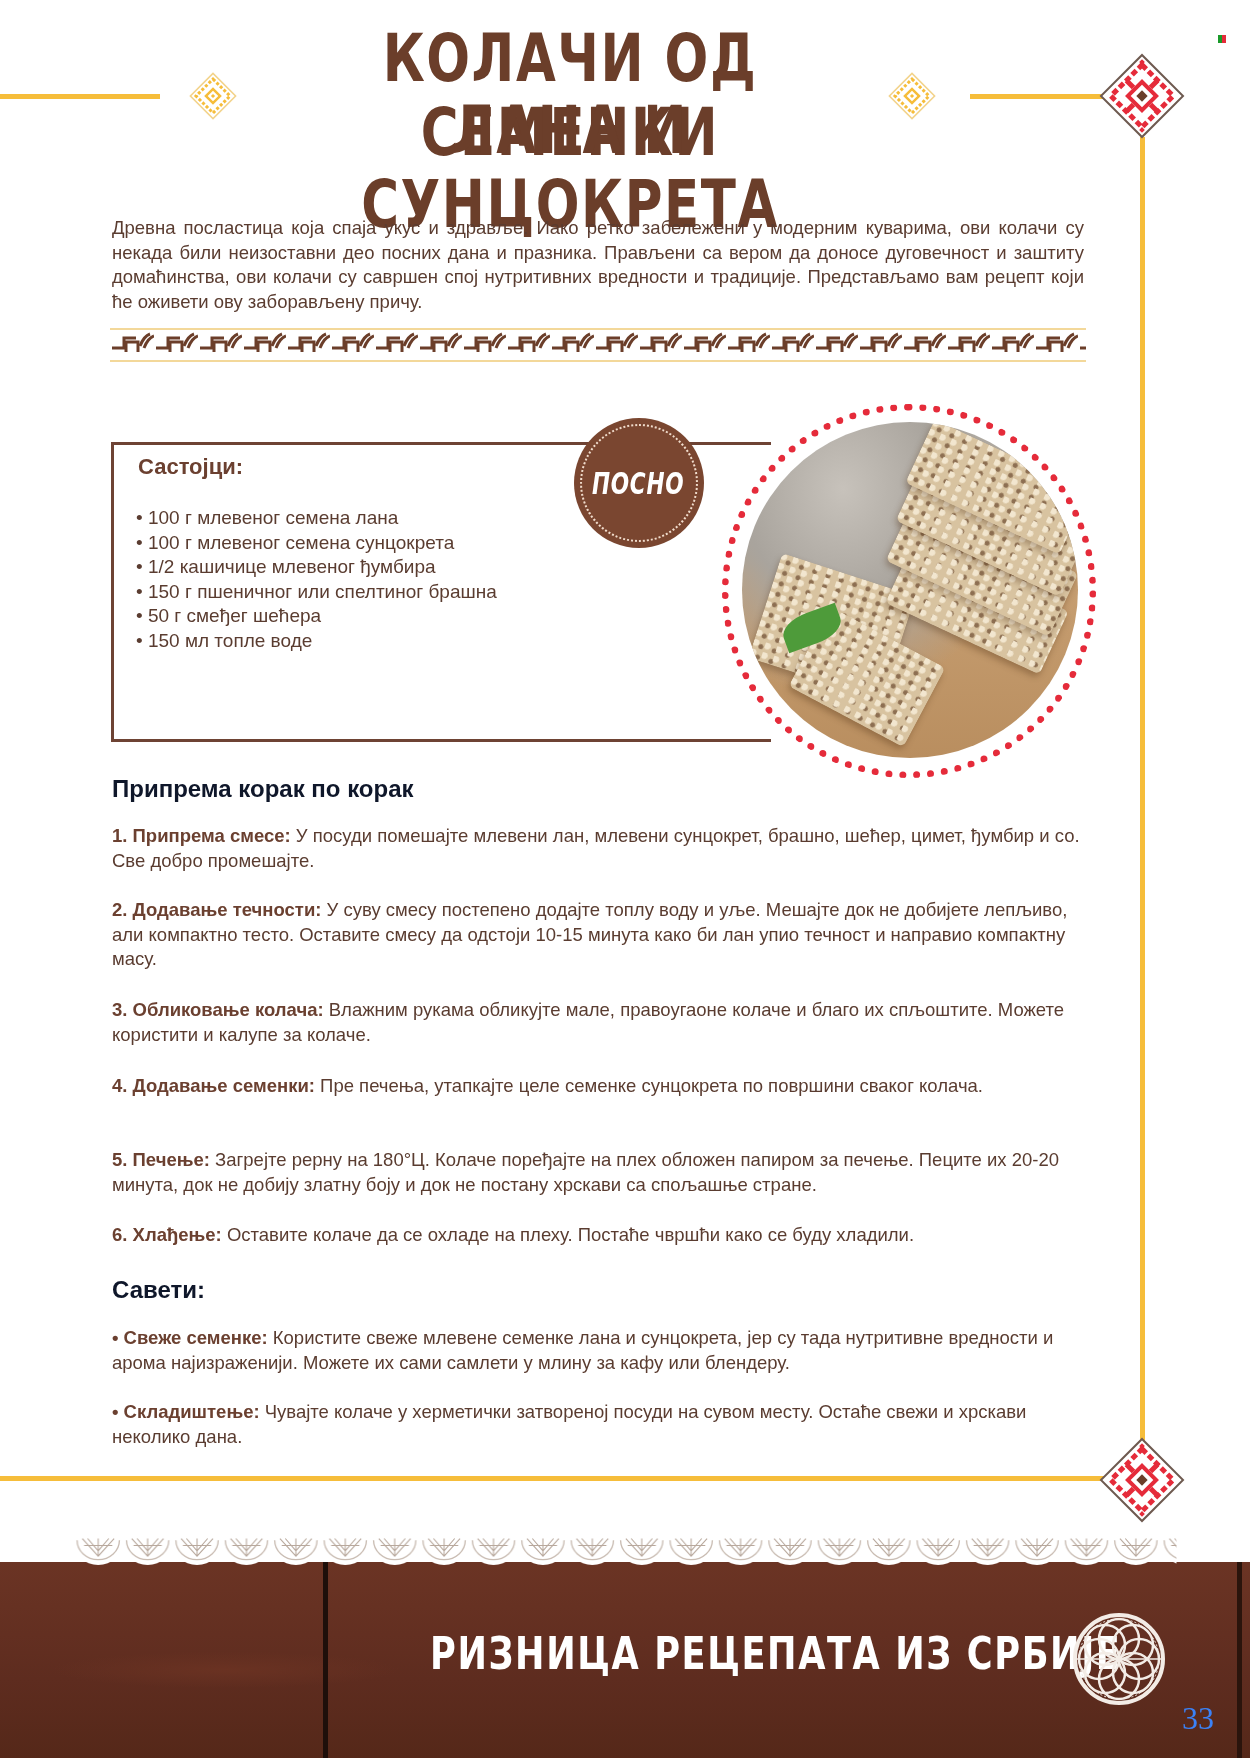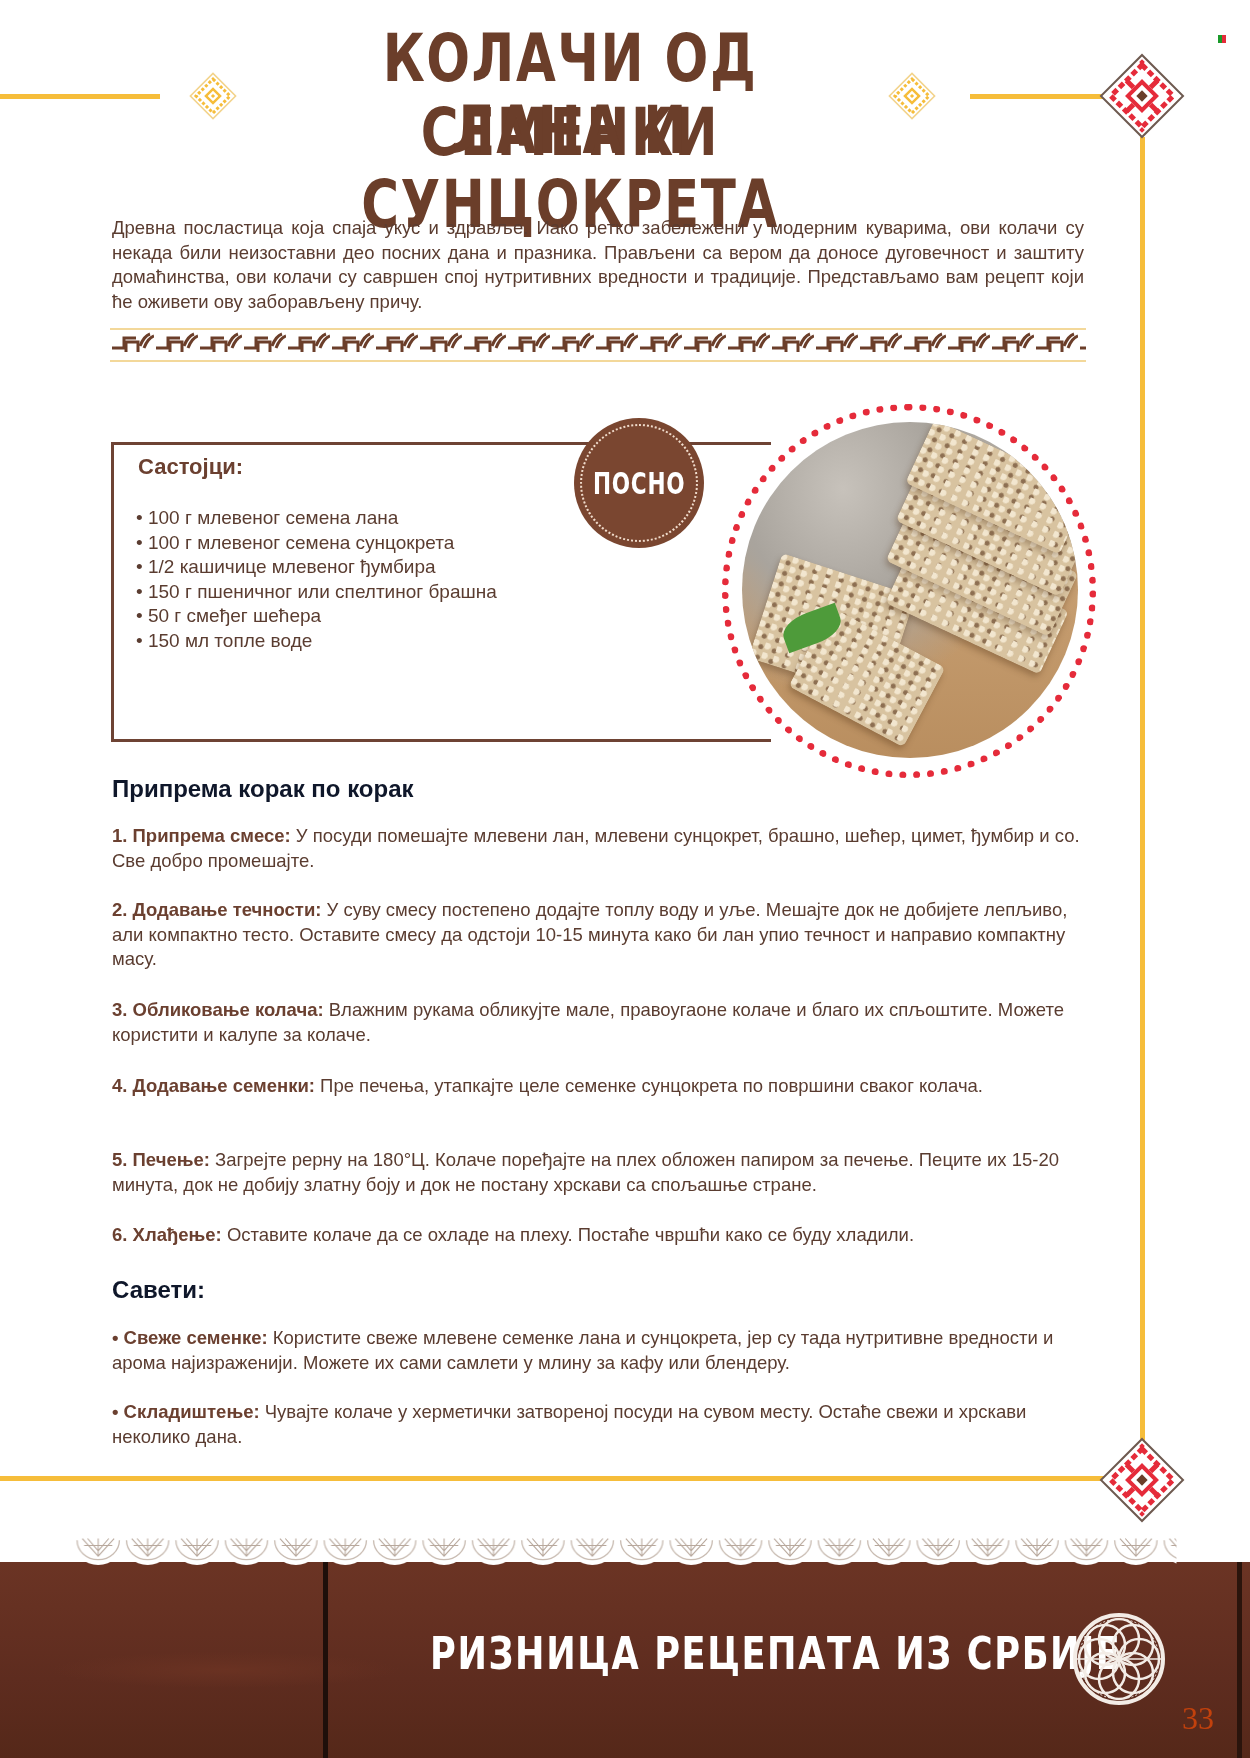--- a/index.html
+++ b/index.html
@@ -46,21 +46,21 @@
     position: absolute; left: 138px; top: 454px; font-size: 22px; font-weight: bold; color: #6b4030;
   }
   .ing-list {
     position: absolute; left: 136px; top: 506px; list-style: none; margin: 0; padding: 0;
     font-size: 19px; line-height: 24.6px; color: #5a3c30;
   }
   .ing-list li::before { content: "• "; }
 
   .badge {
     position: absolute; left: 574px; top: 418px; width: 130px; height: 130px; border-radius: 50%;
-    background: #7a4630; display: flex; align-items: center; justify-content: center;
+    background: #7a4630; display: flex; align-items: center; justify-content: flex-start; font-style: italic;
   }
   .badge::after {
     content: ""; position: absolute; left: 6px; top: 6px; right: 6px; bottom: 6px;
     border-radius: 50%; border: 2px dotted #f0dccc;
   }
   .badge span {
     color: #ffffff; font-family: "DejaVu Sans", sans-serif; font-weight: bold; font-size: 30px;
     transform: scaleX(0.72); letter-spacing: 1px;
   }
 
@@ -100,21 +100,21 @@
                               transparent 1237px, #2a140c 1237px, #2a140c 1242px, transparent 1242px),
       radial-gradient(ellipse at 18% 55%, #6a3222 0%, transparent 12%),
       linear-gradient(180deg, #6b3424 0%, #5e2c1f 60%, #552819 100%);
   }
   .footer-title {
     position: absolute; left: 430px; top: 1628px; font-family: "DejaVu Sans", sans-serif; font-weight: bold;
     color: #ffffff; font-size: 44px; letter-spacing: 2px; transform: scaleX(0.8); transform-origin: left center;
     white-space: nowrap;
   }
   .page-num {
-    position: absolute; left: 1182px; top: 1700px; color: #c2410c; font-family: "Liberation Serif", serif;
+    position: absolute; left: 1182px; top: 1700px; color: #3b82f6; font-family: "Liberation Serif", serif;
     font-size: 32px;
     text-align: right;
   }
 </style>
 </head>
 <body>
 
 <div class="gold" style="left:0;top:94px;width:160px;height:5px;"></div>
 <div class="gold" style="left:970px;top:94px;width:135px;height:5px;"></div>
 <div class="gold" style="left:1140px;top:137px;width:5px;height:1313px;"></div>
@@ -204,21 +204,21 @@
   <div class="cracker" style="left:170px;top:30px;width:170px;height:70px;transform:rotate(25deg);"></div>
   <div class="leaf" style="left:40px;top:190px;transform:rotate(-20deg);"></div>
 </div>
 
 <div class="h2" style="top:775px;">Припрема корак по корак</div>
 
 <p class="para" style="top:824px;margin:0"><b>1. Припрема смесе:</b><span> У посуди помешајте млевени лан, млевени сунцокрет, брашно, шећер, цимет, ђумбир и со. Све добро промешајте.</span></p>
 <p class="para" style="top:898px;margin:0"><b>2. Додавање течности:</b><span> У суву смесу постепено додајте топлу воду и уље. Мешајте док не добијете лепљиво, али компактно тесто. Оставите смесу да одстоји 10-15 минута како би лан упио течност и направио компактну масу.</span></p>
 <p class="para" style="top:998px;margin:0"><b>3. Обликовање колача:</b><span> Влажним рукама обликујте мале, правоугаоне колаче и благо их спљоштите. Можете користити и калупе за колаче.</span></p>
 <p class="para" style="top:1074px;margin:0;width:930px"><b>4. Додавање семенки:</b><span> Пре печења, утапкајте целе семенке сунцокрета по површини сваког колача.</span></p>
-<p class="para" style="top:1148px;margin:0"><b>5. Печење:</b><span> Загрејте рерну на 180°Ц. Колаче поређајте на плех обложен папиром за печење. Пеците их 15-20 минута, док не добију златну боју и док не постану хрскави са спољашње стране.</span></p>
+<p class="para" style="top:1148px;margin:0"><b>5. Печење:</b><span> Загрејте рерну на 180°Ц. Колаче поређајте на плех обложен папиром за печење. Пеците их 20-20 минута, док не добију златну боју и док не постану хрскави са спољашње стране.</span></p>
 <p class="para" style="top:1223px;margin:0"><b>6. Хлађење:</b><span> Оставите колаче да се охладе на плеху. Постаће чвршћи како се буду хладили.</span></p>
 
 <div class="h2" style="top:1276px;">Савети:</div>
 <p class="para" style="top:1326px;margin:0"><b>• Свеже семенке:</b><span> Користите свеже млевене семенке лана и сунцокрета, јер су тада нутритивне вредности и арома најизраженији. Можете их сами самлети у млину за кафу или блендеру.</span></p>
 <p class="para" style="top:1400px;margin:0;width:960px"><b>• Складиштење:</b><span> Чувајте колаче у херметички затвореној посуди на сувом месту. Остаће свежи и хрскави неколико дана.</span></p>
 
 <div class="footer"></div>
 <svg class="lace" width="1250" height="34" viewBox="0 0 1250 34">
   <defs>
     <pattern id="lacep" width="56" height="34" patternUnits="userSpaceOnUse">

